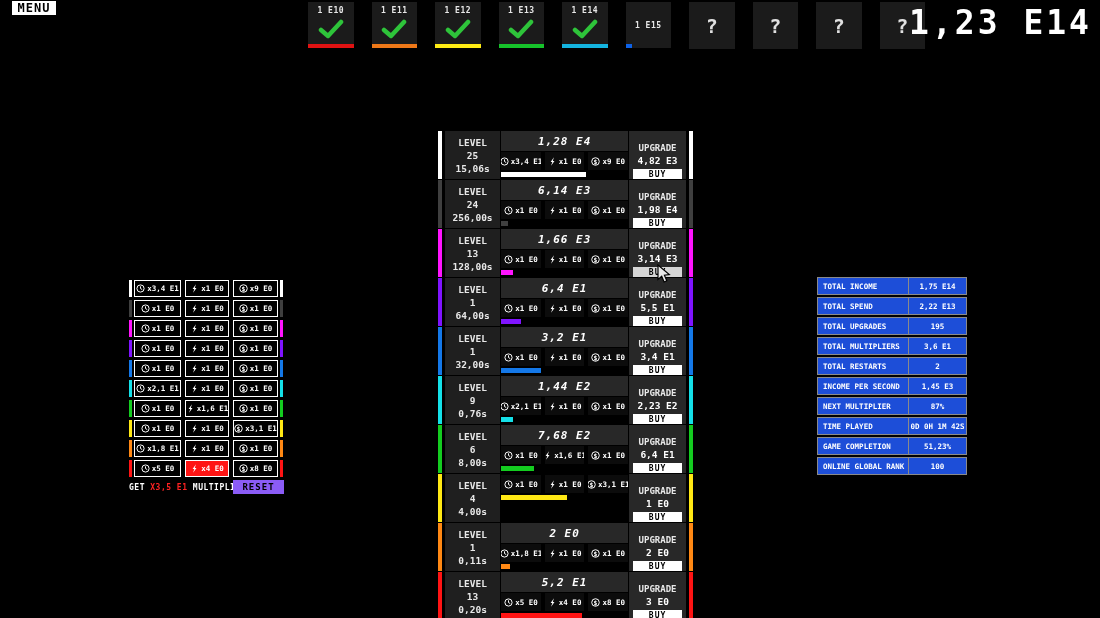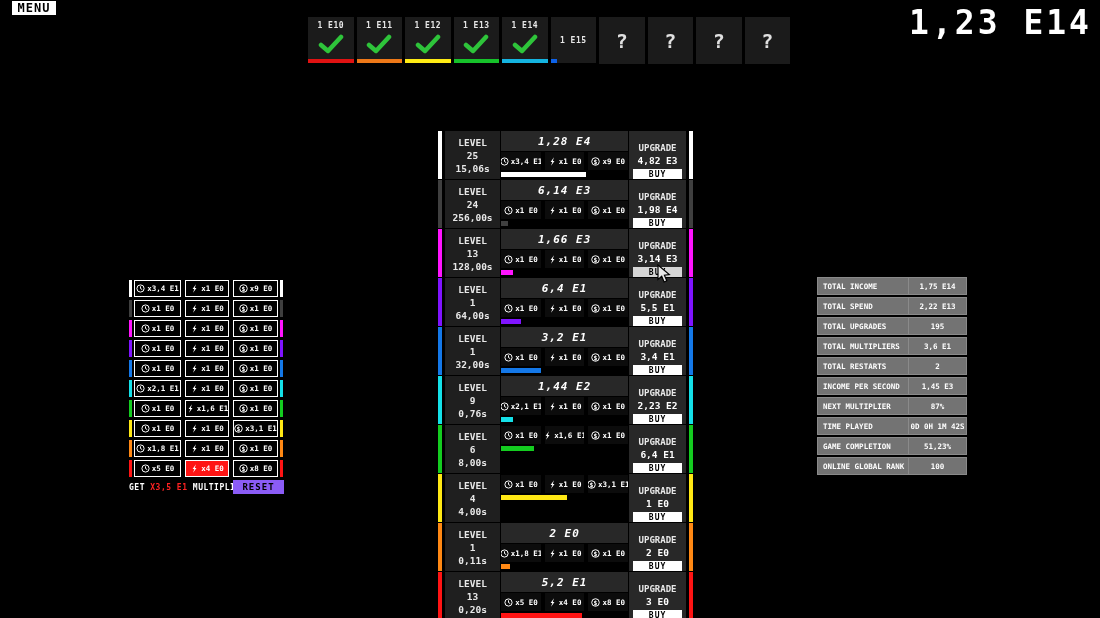--- a/index.html
+++ b/index.html
@@ -8,21 +8,21 @@
     position:relative; width:1100px; height:618px; background:#000;
     overflow:hidden; font-family:"DejaVu Sans Mono", monospace; color:#fff;
   }
 
   
   .menu-btn {
     position:absolute; left:12px; top:1px; width:44px; height:14px;
     background:#fff; color:#000; border:none; font-family:inherit;
     font-size:12px; font-weight:bold; letter-spacing:1px; cursor:pointer;
   }
-  .milestones { position:absolute; left:308px; top:17px; display:flex; gap:3px; }
+  .milestones { position:absolute; left:308px; top:2px; display:flex; gap:18px; }
   .tile {
     position:relative; width:45.5px; height:46px; background:#1b1b1b;
     display:flex; flex-direction:column; align-items:center;
   }
   .tile .m-label { font-size:8px; font-weight:bold; color:#e8e8e8; margin-top:4px; letter-spacing:0.5px; }
   .tile .check-wrap { flex:1; display:flex; align-items:center; justify-content:center; padding-bottom:6px; }
   .tile .underline { position:absolute; bottom:0; left:0; height:4px; width:100%; }
   .tile.next { justify-content:center; }
   .tile.next .m-label { margin-top:0; }
   .tile.locked { justify-content:center; height:47px; }
@@ -81,21 +81,21 @@
   .buy-btn {
     margin-top:3px; width:49px; height:12px; background:#fff; color:#000; border:none;
     font-family:inherit; font-size:8px; font-weight:bold; letter-spacing:1px; cursor:pointer;
   }
   .buy-btn.hover { background:#d5d5d5; }
 
   
   .stats { position:absolute; left:817px; top:277px; width:150px; }
   .stat-row {
     display:flex; height:18px; border:1px solid #8a8a8a; margin-bottom:2px;
-    align-items:stretch; background:#737373;
+    align-items:stretch; background:#1d4ed8;
   }
   .stat-label {
     flex:1; display:flex; align-items:center; padding-left:5px;
     font-size:7.5px; font-weight:bold; color:#fff; white-space:nowrap; overflow:hidden;
   }
   .stat-value {
     width:58px; border-left:1px solid #8a8a8a; display:flex; align-items:center;
     justify-content:center; font-size:7.5px; font-weight:bold; color:#fff; white-space:nowrap;
   }
 
@@ -829,20 +829,21 @@
       </div>
       <div class="gen-row">
         <div class="gbar" style="background: rgb(20, 204, 32);"></div>
         <div class="gsp"></div>
         <div class="lvl-cell">
           <div>LEVEL</div>
           <div>6</div>
           <div>8,00s</div>
         </div>
         <div class="mid-cell">
+          <div class="mid-head">7,68 E2</div>
           <div class="chip-row">
             <div class="chip">
               <span>
                 <svg class="icon-svg" width="9" height="9" viewBox="0 0 10 10">
                   <circle cx="5" cy="5" r="4" fill="none" stroke="#fff" stroke-width="1.1"></circle>
                   <path d="M5 2.6 V5 L6.9 6.2" fill="none" stroke="#fff" stroke-width="1.1"></path>
                 </svg>
               </span>
               <span>x1 E0</span>
             </div>

